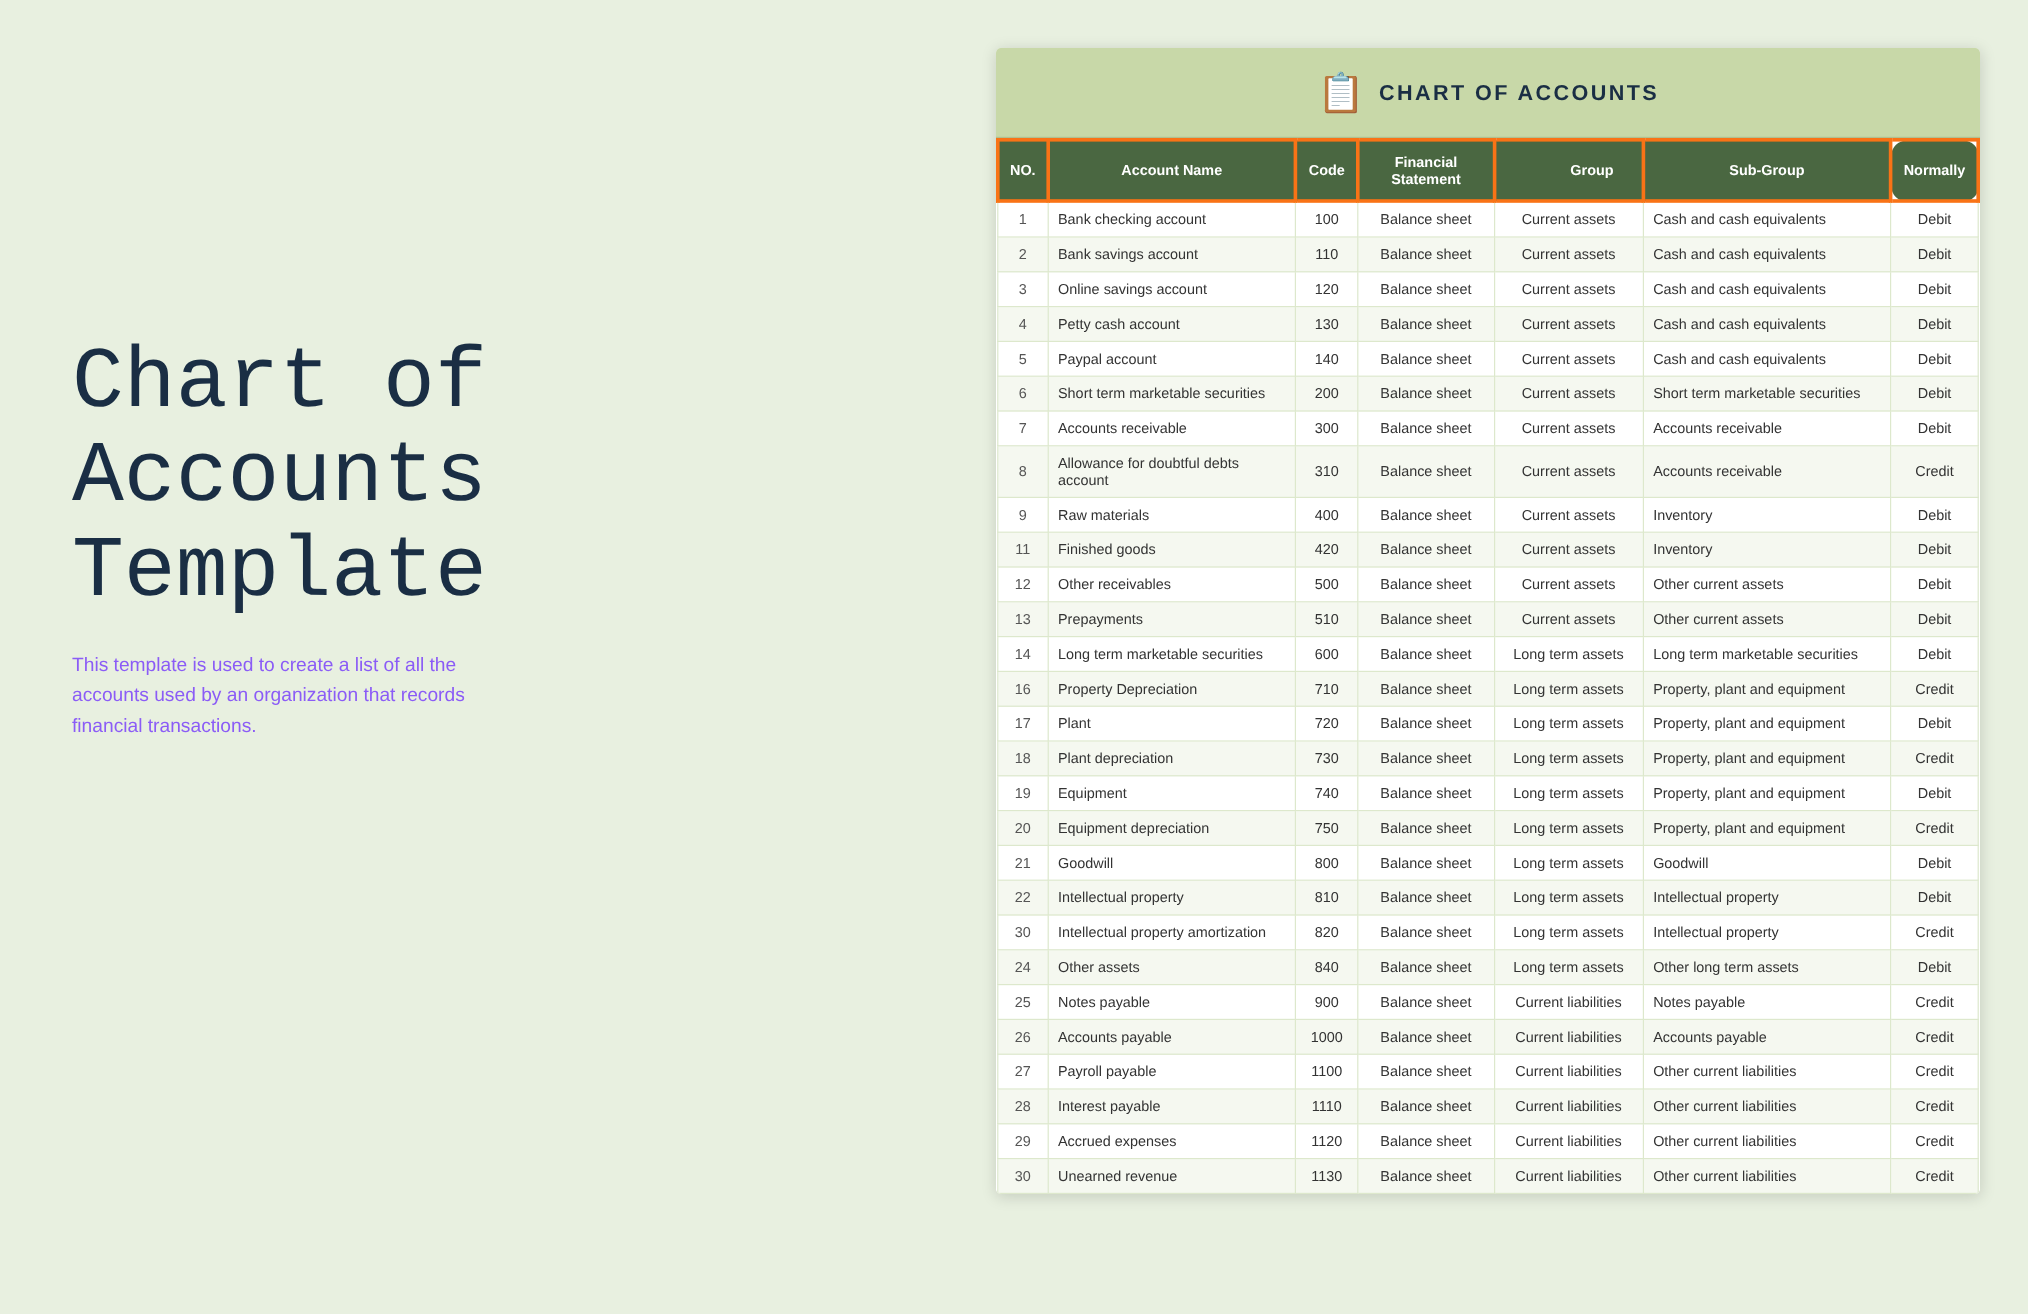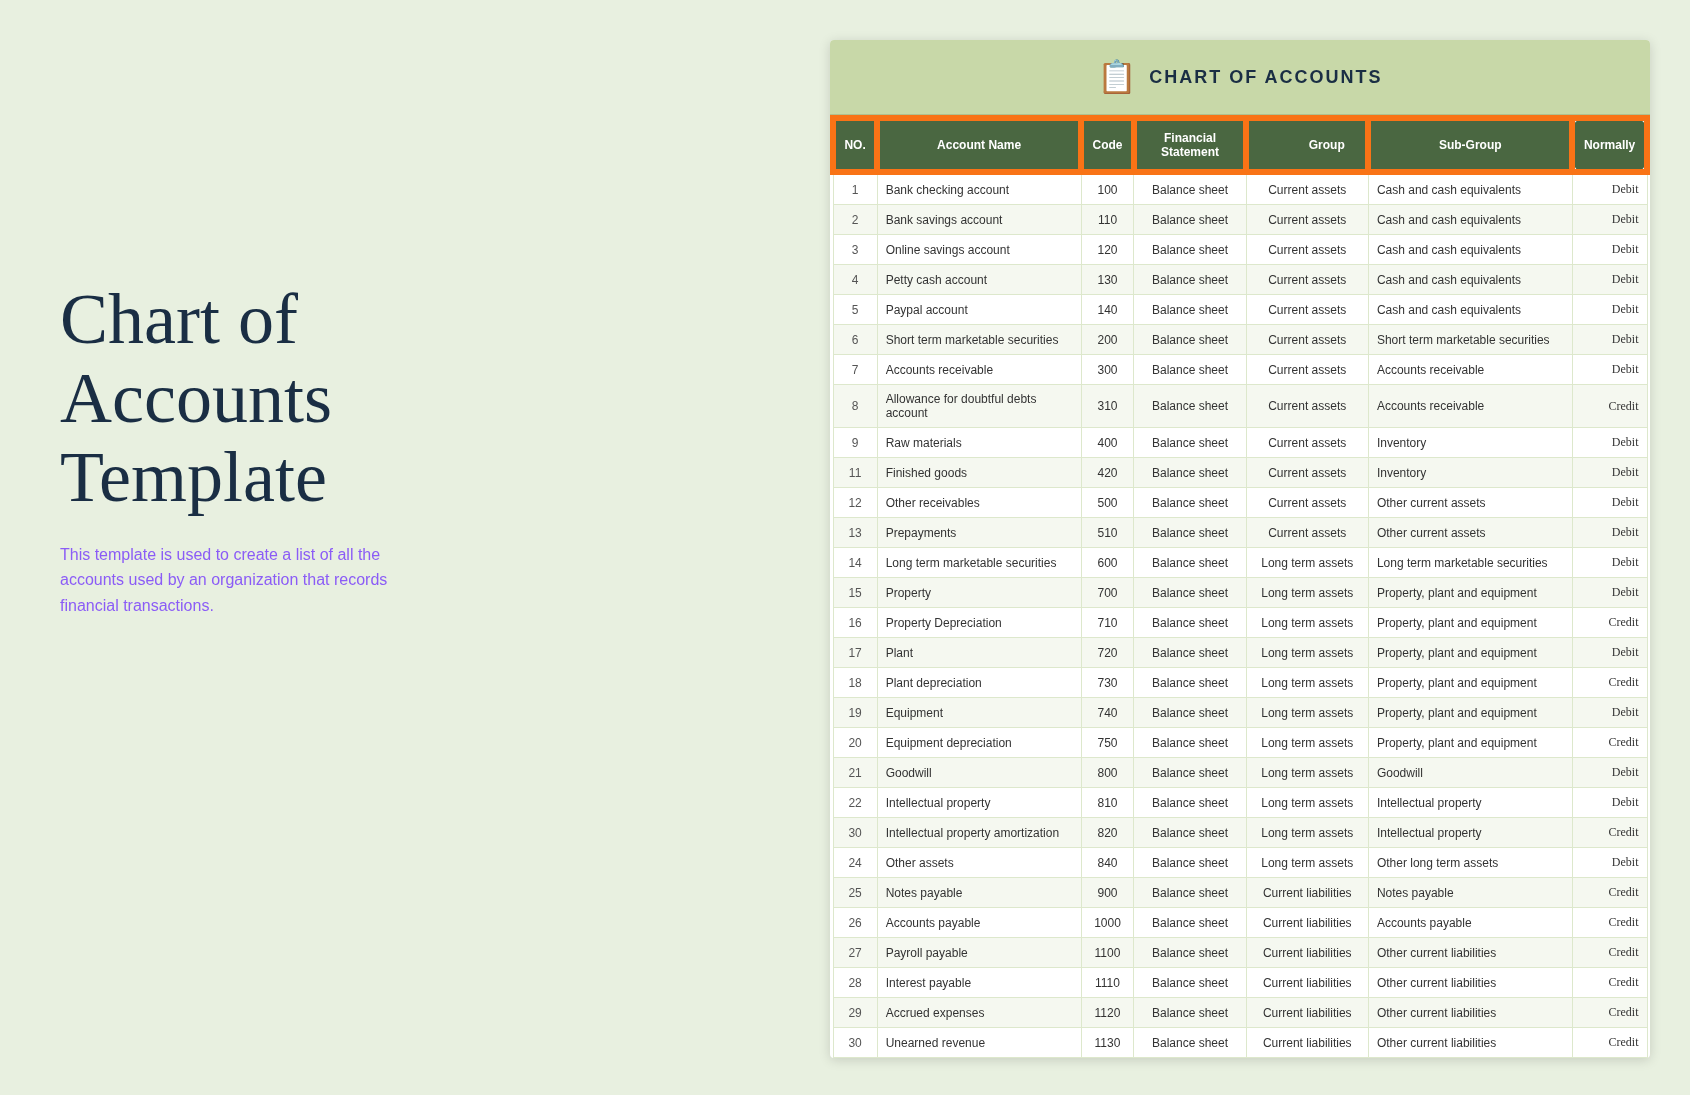--- a/index.html
+++ b/index.html
@@ -20,21 +20,21 @@
       left: 60px;
       top: 280px;
       width: 420px;
     }
 
     .left-title {
       font-size: 72px;
       font-weight: 300;
       color: #1a2e44;
       line-height: 1.1;
-      font-family: Liberation Serif, serif;
+      font-family: Liberation Mono, monospace;
       margin-bottom: 24px;
     }
 
     .left-description {
       font-size: 16px;
       color: #8b5cf6;
       line-height: 1.6;
       max-width: 380px;
     }
 
@@ -84,21 +84,21 @@
 
     thead tr {
       background-color: #4a6741;
     }
 
     thead th {
       color: white;
       font-weight: 700;
       padding: 10px 8px;
       text-align: center;
-      border: 6px solid #f97316;
+      border: 3px solid #f97316;
       font-size: 12px;
     }
 
     thead th:nth-child(2) {
       text-align: center;
     }
 
     tbody tr {
       background-color: white;
     }
@@ -126,23 +126,22 @@
 
     tbody td:nth-child(4) {
       text-align: center;
     }
 
     tbody td:nth-child(5) {
       text-align: center;
     }
 
     tbody td:last-child {
-      text-align: right;
+      text-align: center;
       width: 60px;
-      font-family: Liberation Serif, serif;
     }
 
     .col-no { width: 40px; }
     .col-name { width: 200px; }
     .col-code { width: 50px; }
     .col-fs { width: 110px; }
     .col-group { width: 120px; padding-left: 47px; }
     .col-subgroup { width: 200px; }
     .col-normally { width: 60px; border-radius: 13px; }
   </style>
@@ -284,29 +283,20 @@
           <tr>
             <td>14</td>
             <td>Long term marketable securities</td>
             <td>600</td>
             <td>Balance sheet</td>
             <td>Long term assets</td>
             <td>Long term marketable securities</td>
             <td>Debit</td>
           </tr>
           <tr>
-            <td>15</td>
-            <td>Property</td>
-            <td>700</td>
-            <td>Balance sheet</td>
-            <td>Long term assets</td>
-            <td>Property, plant and equipment</td>
-            <td>Debit</td>
-          </tr>
-          <tr>
             <td>16</td>
             <td>Property Depreciation</td>
             <td>710</td>
             <td>Balance sheet</td>
             <td>Long term assets</td>
             <td>Property, plant and equipment</td>
             <td>Credit</td>
           </tr>
           <tr>
             <td>17</td>

